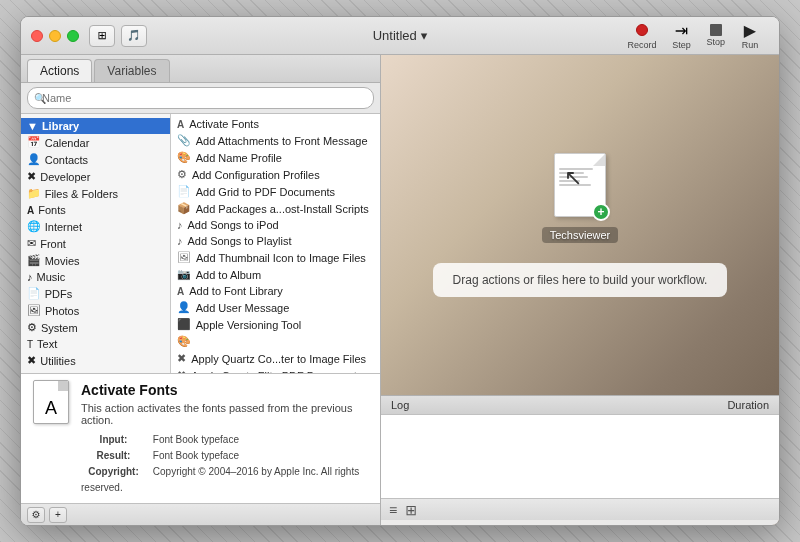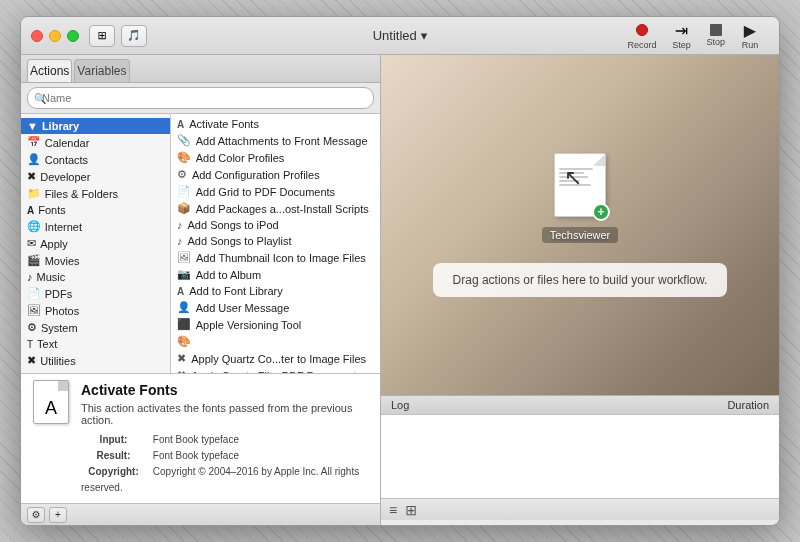--- a/index.html
+++ b/index.html
@@ -124,21 +124,21 @@
     
     .tabs {
       display: flex;
       background: linear-gradient(to bottom, #e0e0e0, #d0d0d0);
       border-bottom: 1px solid #b0b0b0;
       padding: 4px 6px 0;
       gap: 2px;
       flex-shrink: 0;
     }
     .tab {
-      padding: 4px 2px;
+      padding: 4px 12px;
       font-size: 12px;
       border-radius: 4px 4px 0 0;
       cursor: pointer;
       background: #c8c8c8;
       border: 1px solid #b0b0b0;
       border-bottom: none;
       color: #444;
     }
     .tab.active {
       background: #f0f0f0;
@@ -523,21 +523,21 @@
           <div class="tree-item">
             <span class="tree-icon" style="font-weight:bold;font-size:10px;">A</span>
             <span>Fonts</span>
           </div>
           <div class="tree-item">
             <span class="tree-icon">🌐</span>
             <span>Internet</span>
           </div>
           <div class="tree-item">
             <span class="tree-icon">✉</span>
-            <span>Apply</span>
+            <span>Front</span>
           </div>
           <div class="tree-item">
             <span class="tree-icon">🎬</span>
             <span>Movies</span>
           </div>
           <div class="tree-item">
             <span class="tree-icon">♪</span>
             <span>Music</span>
           </div>
           <div class="tree-item">
@@ -568,21 +568,21 @@
           <div class="action-item">
             <span class="action-icon" style="font-size:10px;font-weight:bold;">A</span>
             <span>Activate Fonts</span>
           </div>
           <div class="action-item">
             <span class="action-icon">📎</span>
             <span>Add Attachments to Front Message</span>
           </div>
           <div class="action-item">
             <span class="action-icon">🎨</span>
-            <span>Add Color Profiles</span>
+            <span>Add Name Profile</span>
           </div>
           <div class="action-item">
             <span class="action-icon">⚙</span>
             <span>Add Configuration Profiles</span>
           </div>
           <div class="action-item">
             <span class="action-icon">📄</span>
             <span>Add Grid to PDF Documents</span>
           </div>
           <div class="action-item">

